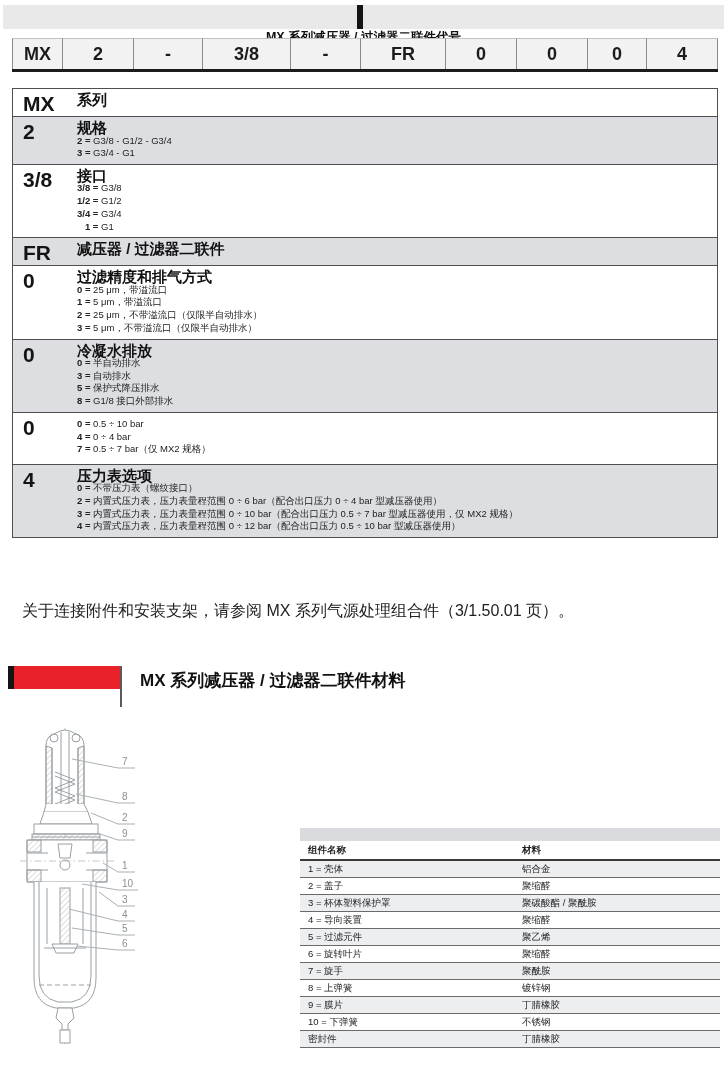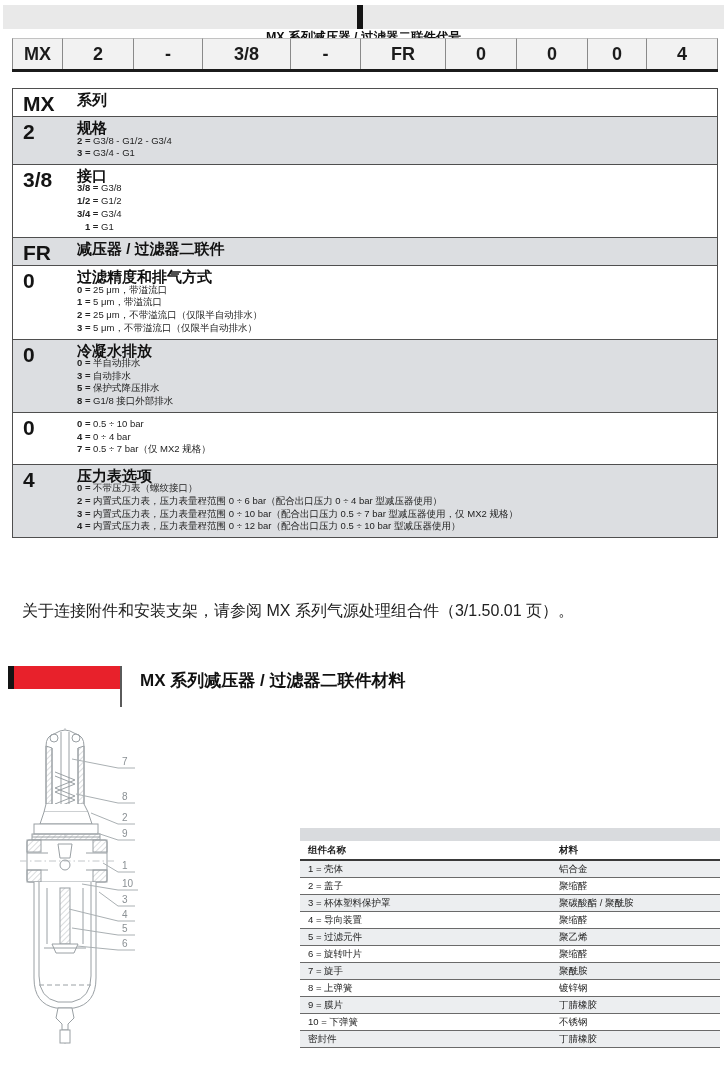--- a/index.html
+++ b/index.html
@@ -52,21 +52,21 @@
 
   
   .materials { position:absolute; top:828px; left:300px; width:420px; }
   .mat-band { height:13px; background:#d9dbde; margin-bottom:3px; }
   .mat-header { display:flex; height:17px; align-items:flex-start; border-bottom:2px solid #3a3a3a; }
   .mat-header .mc { font-weight:bold; }
   .mrow { display:flex; height:17px; align-items:center; border-bottom:1px solid #6a6a6a; background:#ffffff; }
   .mrow.alt { background:#eceef0; }
   .mc { font-size:9.5px; color:#1d1d1d; }
   .mc.c1 { width:222px; padding-left:8px; flex:none; }
-  .mc.c2 { flex:1;margin-left:37px; }
+  .mc.c2 { flex:1; }
   .mrow.seal .c1 { }
 </style>
 </head>
 <body>
 
 <div class="page">
 
   <div class="header-bar">
     <div class="header-accent"></div>
     <div class="header-title">MX 系列减压器 / 过滤器二联件代号</div>

